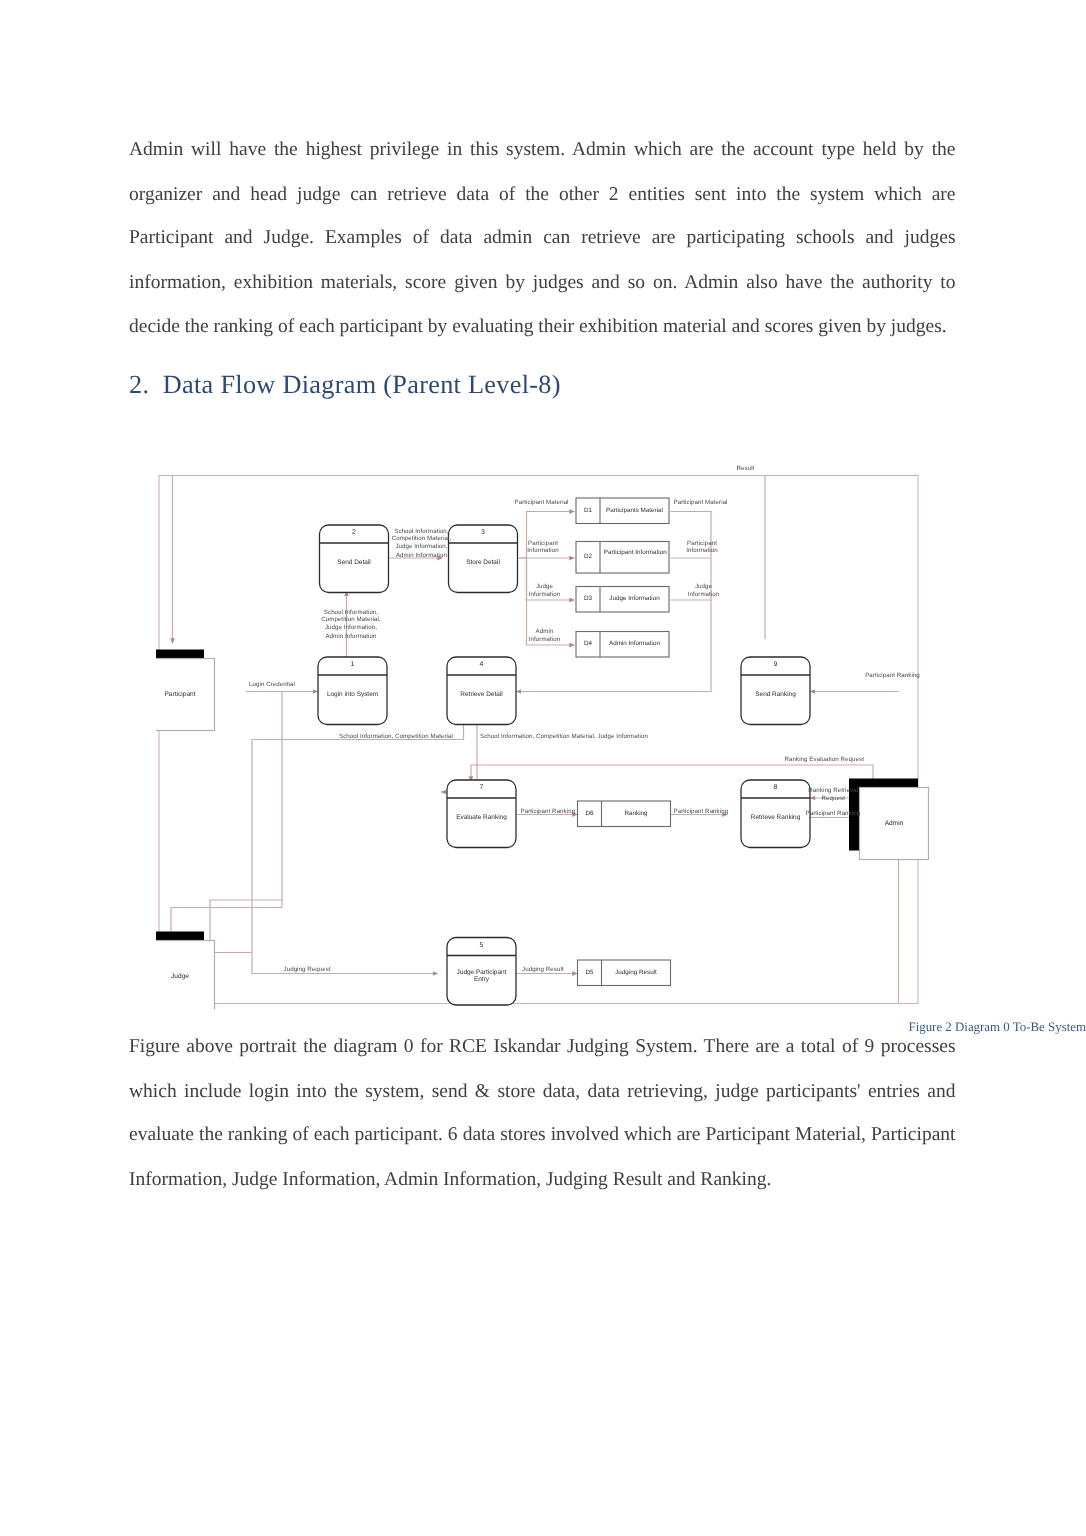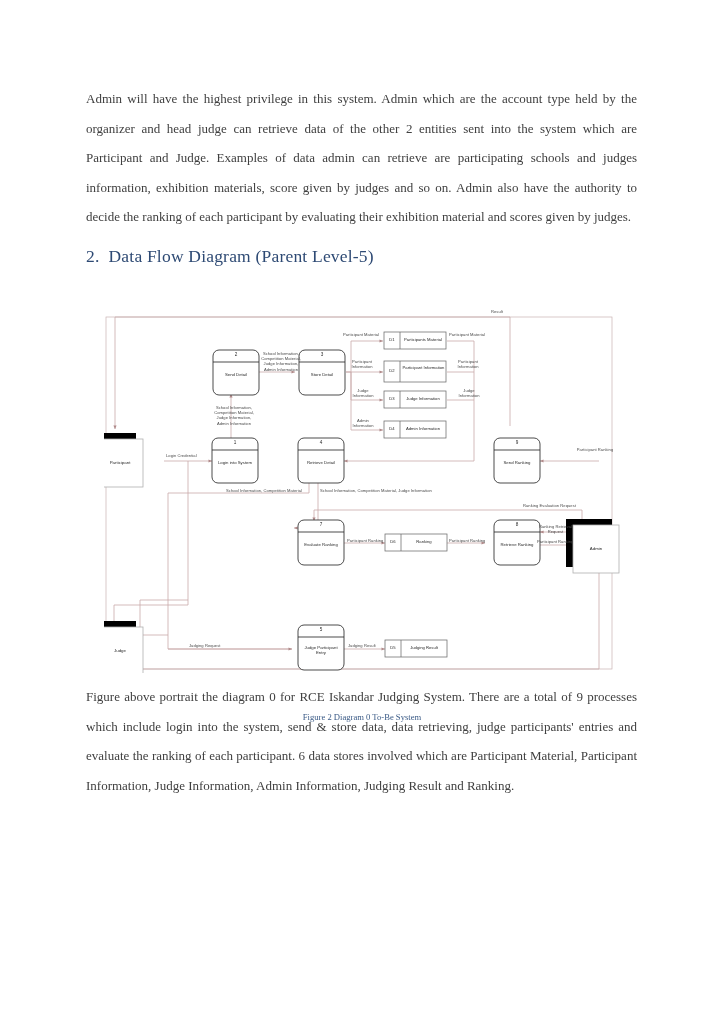--- a/index.html
+++ b/index.html
@@ -23,22 +23,22 @@
   
   .heading{
     position:absolute;left:86px;top:246px;
     font-size:17.5px;color:#2e4a74;
     letter-spacing:.2px;
   }
   .heading .num{margin-right:9px;}
 
   
   .caption{
-    position:absolute;left:0;right:0;top:712px;
-    text-align:center;font-size:8.6px;color:#3a5a86;
+    position:absolute;left:0;right:0;top:679px;
+    text-align:right;font-size:8.6px;color:#3a5a86;
   }
 
   
   #diagram{
     position:absolute;left:104px;top:305px;
     width:516px;height:368px;
   }
   #diagram svg{display:block;}
 
   .dlabel{
@@ -73,21 +73,21 @@
   }
 </style>
 </head>
 <body>
 
 <div class="page">
 
   <div class="para" id="para-top">Admin will have the highest privilege in this system. Admin which are the account type held by the organizer and head judge can retrieve data of the other 2 entities sent into the system which are Participant and Judge. Examples of data admin can retrieve are participating schools and judges information, exhibition materials, score given by judges and so on. Admin also have the authority to decide the ranking of each participant by evaluating their exhibition material and scores given by judges.</div>
 
   <div class="heading">
-    <span class="num">2.</span><span>Data Flow Diagram (Parent Level-5)</span>
+    <span class="num">2.</span><span>Data Flow Diagram (Parent Level-8)</span>
   </div>
 
   <div id="diagram">
 
     <svg width="516" height="368" viewBox="0 0 516 368">
       <defs>
         <marker id="ah" markerWidth="5" markerHeight="5" refX="4.4" refY="2" orient="auto" markerUnits="strokeWidth">
           <path d="M0,0 L4.5,2 L0,4 z" fill="#b08a8a"></path>
         </marker>
       </defs>

